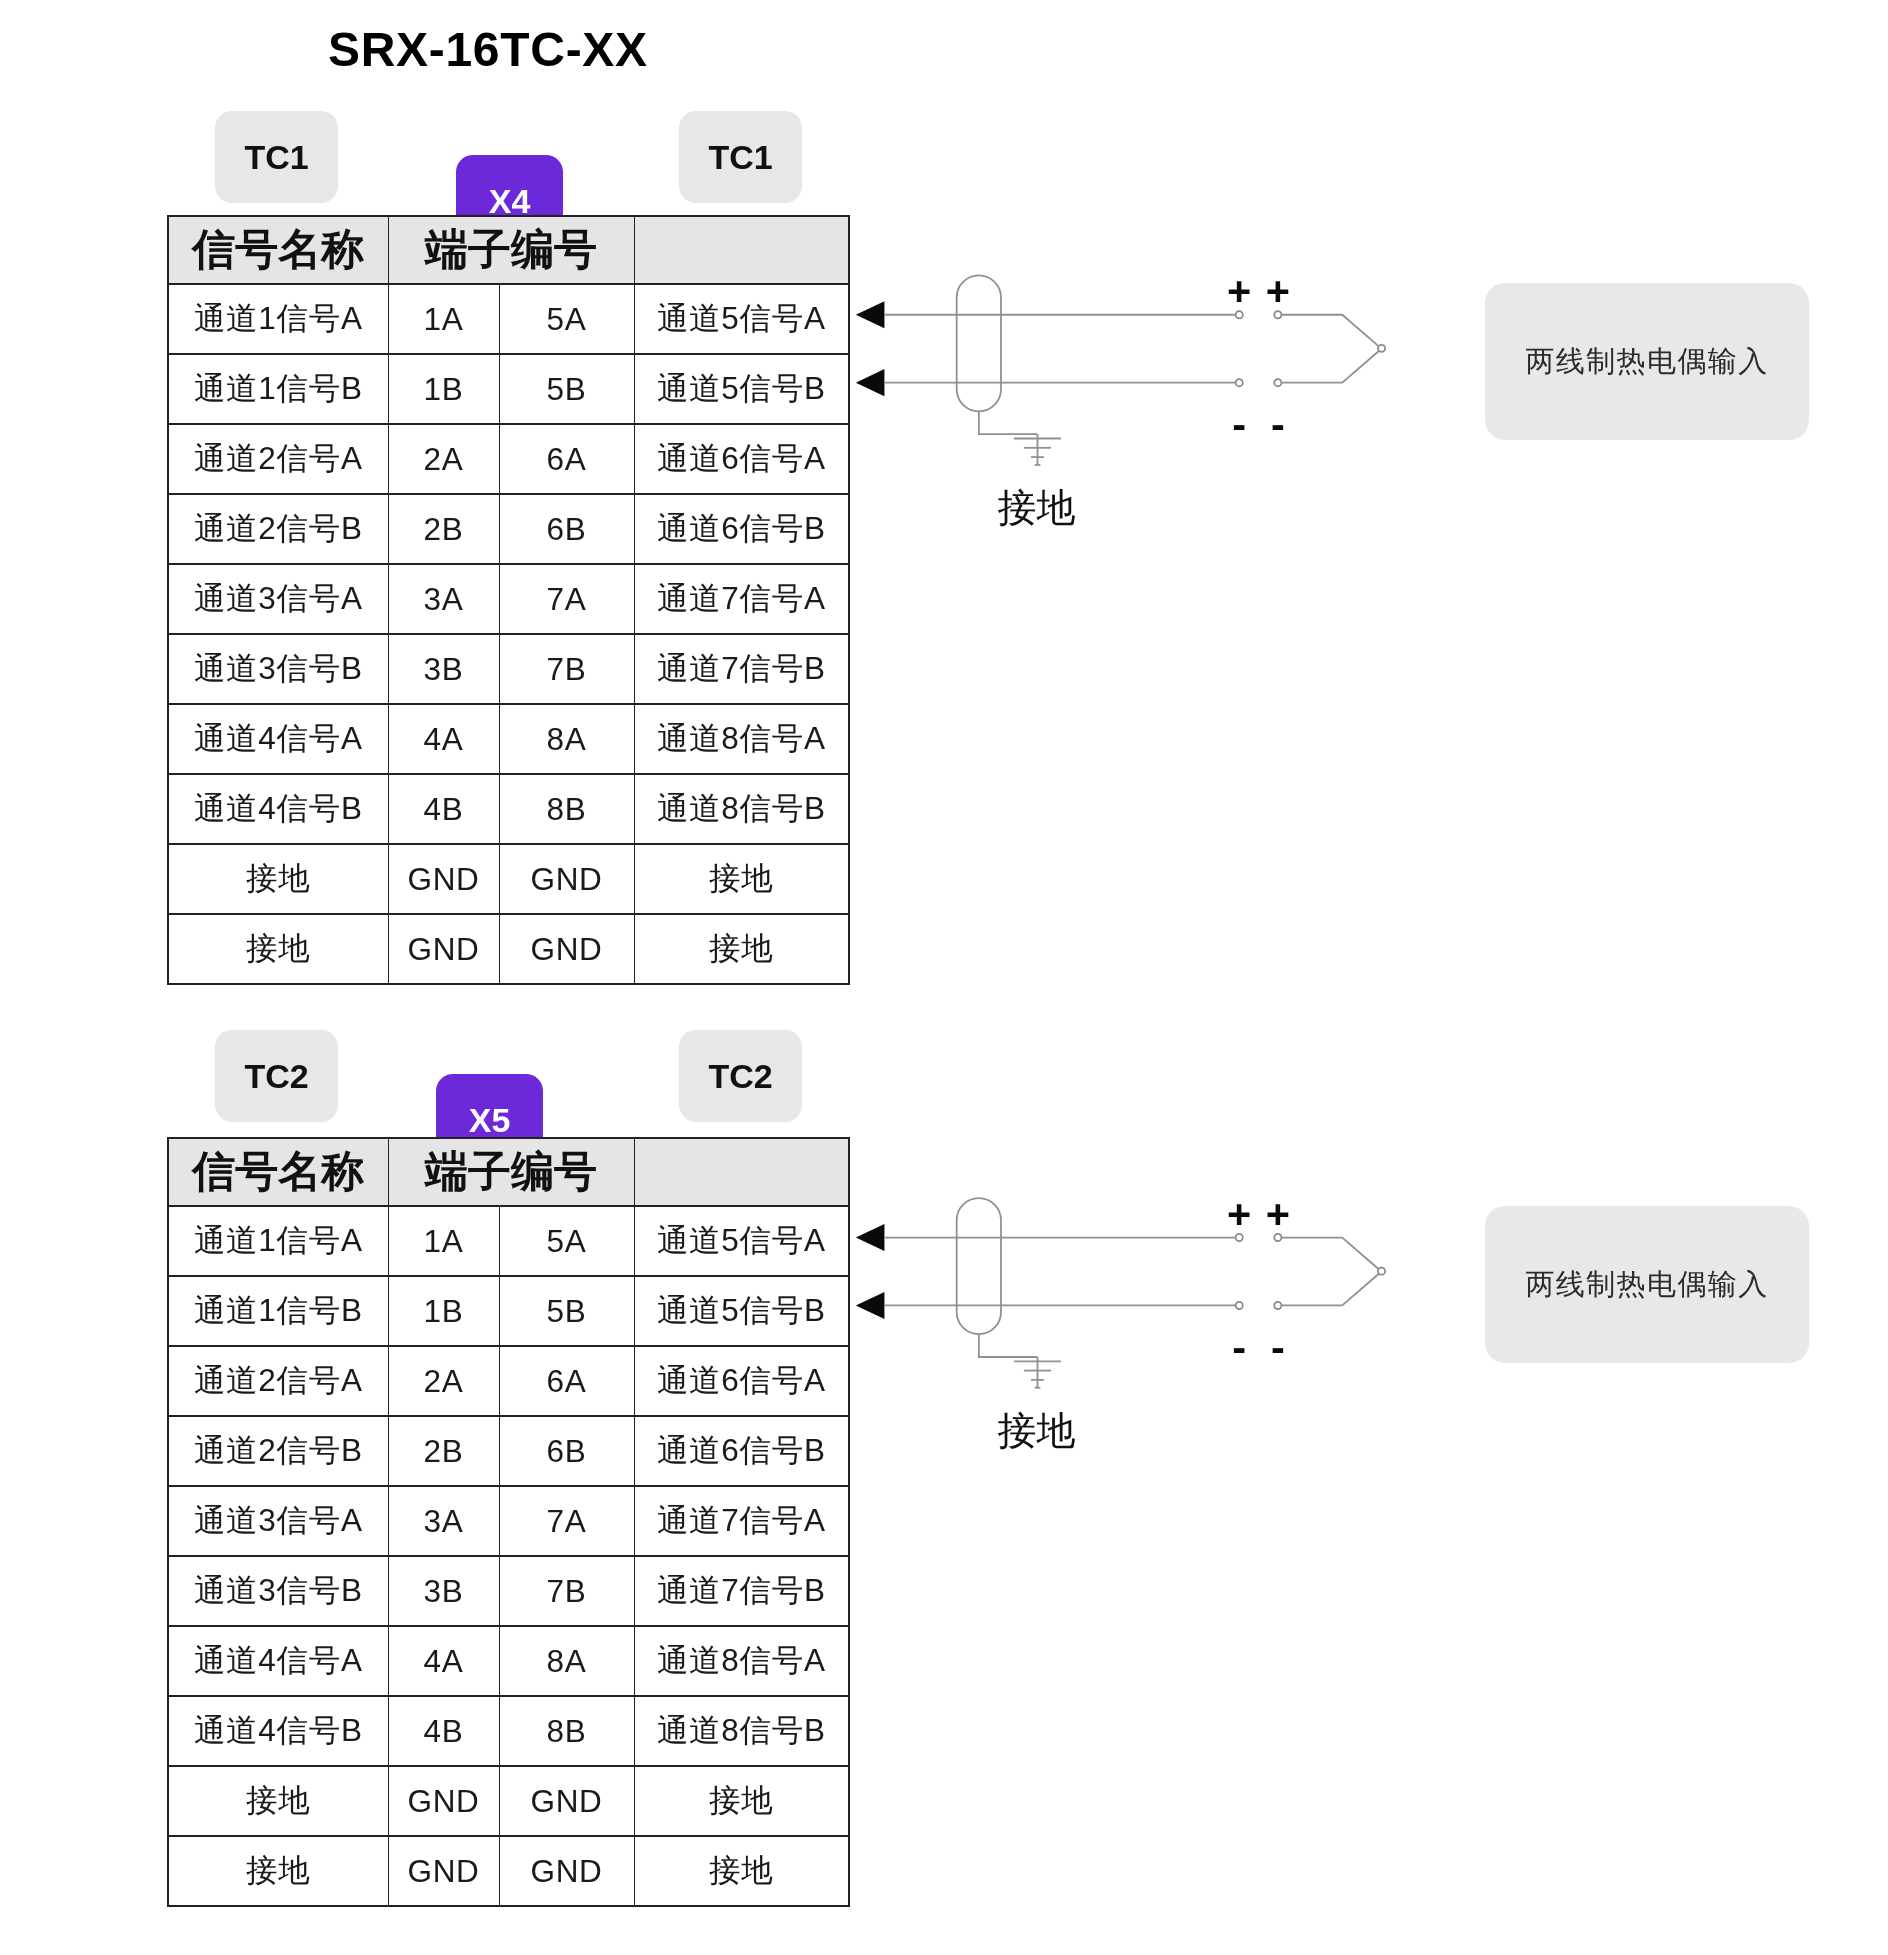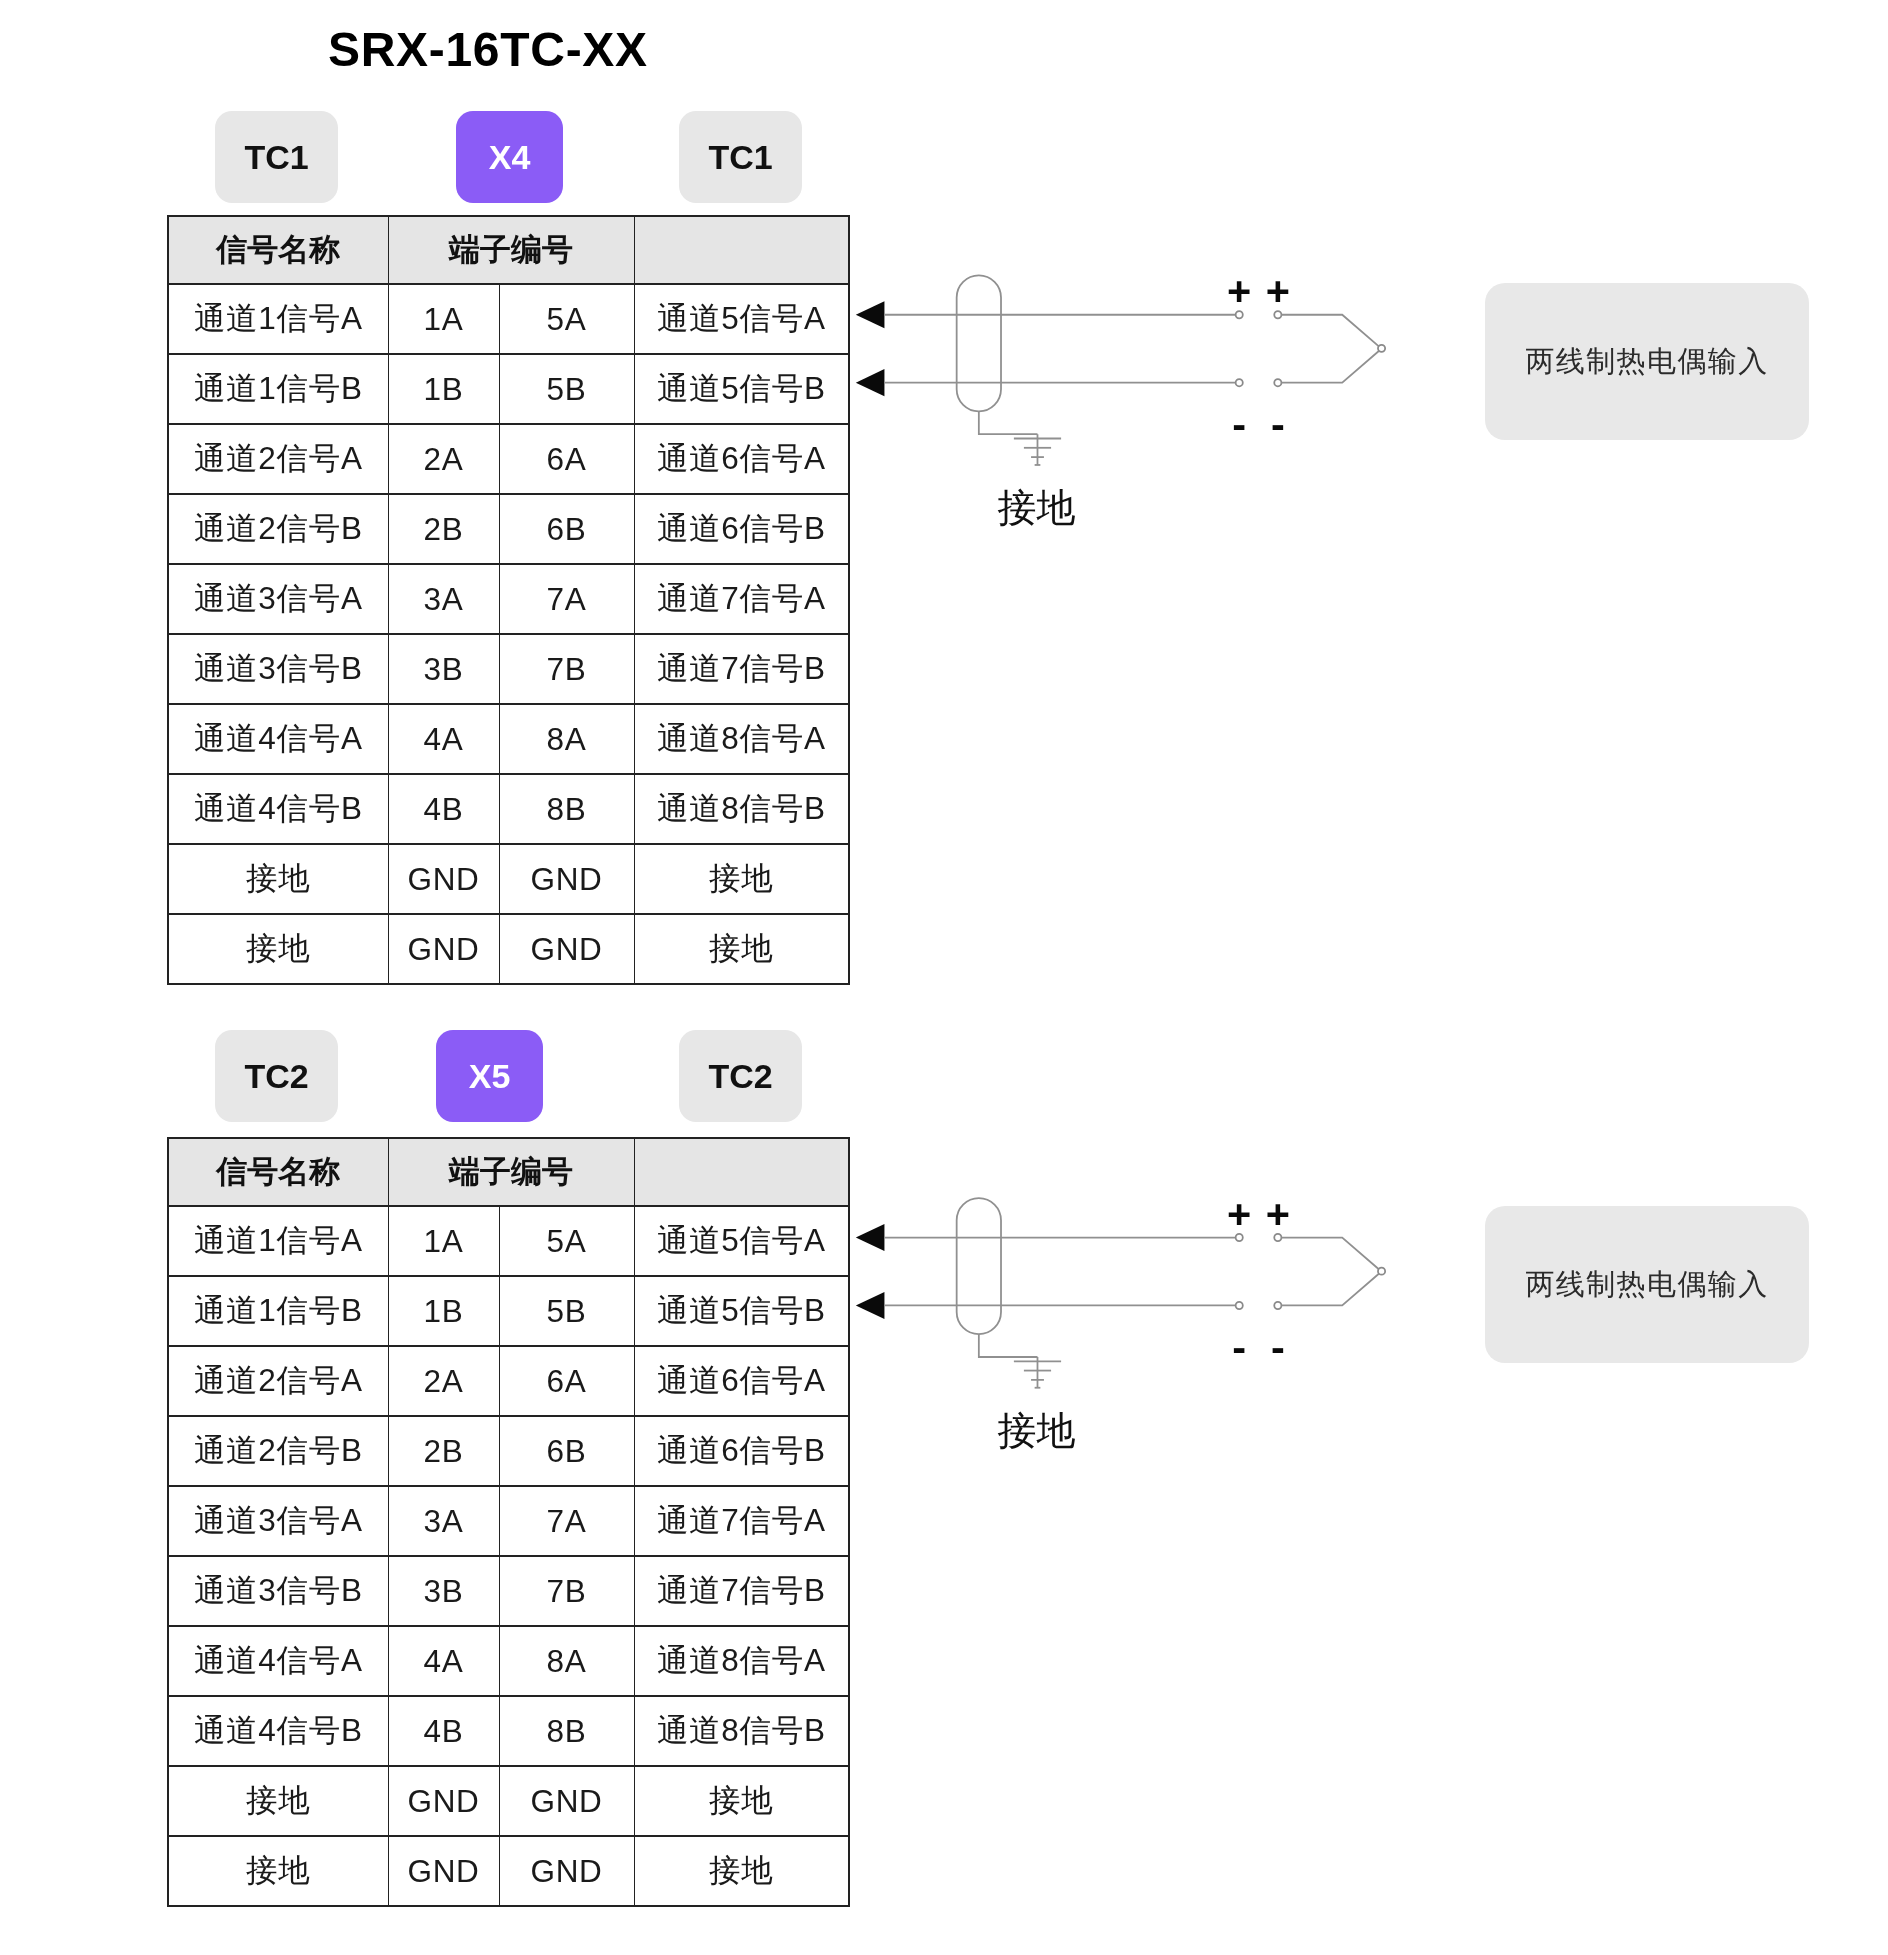--- a/index.html
+++ b/index.html
@@ -5,29 +5,29 @@
   html,body{margin:0;padding:0;background:#fff;}
   #page{position:relative;width:1889px;height:1955px;background:#ffffff;
         font-family:"Liberation Sans",sans-serif;color:#111;overflow:hidden;padding-left:32px;}
 
   .title{position:absolute;left:328px;top:21.5px;font-size:48px;font-weight:900;
          letter-spacing:0.7px;color:#000;white-space:nowrap;}
 
   .badge{position:absolute;height:92px;border-radius:17px;display:flex;
          align-items:center;justify-content:center;font-size:34px;font-weight:bold;}
   .badge.gray{background:#E7E7E7;color:#111;width:123px;}
-  .badge.red{background:#8b5cf6;color:#fff;width:107px;}
+  .badge.red{background:#6d28d9;color:#fff;width:107px;margin-top:44px;}
   .b1a{left:215px;top:111px}.b1b{left:456px;top:111px}.b1c{left:679px;top:111px}
   .b2a{left:215px;top:1030px}.b2b{left:436px;top:1030px}.b2c{left:679px;top:1030px}
 
   table.pinout{position:absolute;left:167px;border-collapse:collapse;table-layout:fixed;
                background:#fff;border:2.1px solid #222;}
   table.pinout.t1{top:215px}
   table.pinout.t2{top:1137px}
-  table.pinout th{background:#E5E5E5;height:64px;font-size:31px;font-weight:bold;color:#111;
+  table.pinout th{background:#E5E5E5;height:64px;font-size:43px;font-weight:bold;color:#111;
                   border:1.4px solid #222;border-top-width:2.1px;border-bottom-width:2.9px;text-align:center;}
   table.pinout td{height:66px;font-size:31.5px;color:#1a1a1a;text-align:center;
                   border:1.4px solid #222;border-top-width:2.1px;border-bottom-width:2.1px;
                   letter-spacing:0.7px;white-space:nowrap;}
 
   svg.overlay{position:absolute;left:0;top:0;pointer-events:none;}
   .wire{stroke:#909090;stroke-width:2.5;fill:none;}
   .shield{stroke:#909090;stroke-width:2.5;fill:none;}
   .term{fill:#fff;stroke:#8a8a8a;stroke-width:2.5;}
   .arrowhead{fill:#0a0a0a;}

